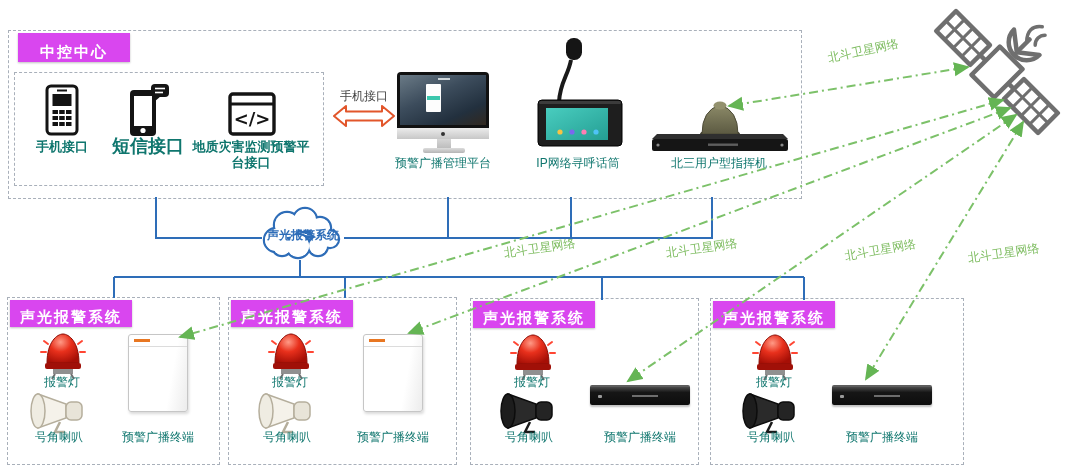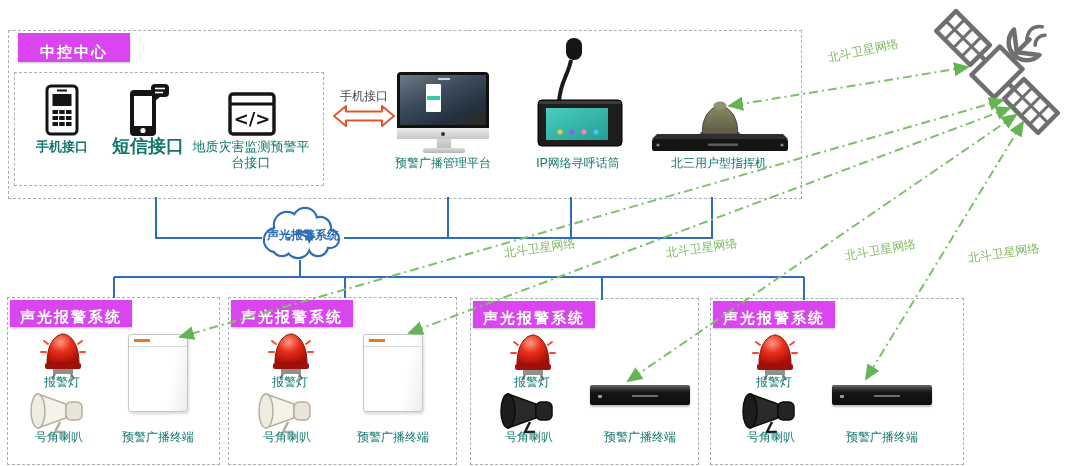--- a/index.html
+++ b/index.html
@@ -103,21 +103,21 @@
   </div>
   <div class="lbl" style="left:104px;top:139px;width:88px;font-size:18px;font-weight:bold;">短信接口</div>
 
   <div class="dev" style="left:228px;top:92px;">
     <svg width="48" height="44" viewBox="0 0 48 44">
       <rect x="2" y="2" width="44" height="40" rx="3" fill="#fff" stroke="#141414" stroke-width="3.4"></rect>
       <line x1="2" y1="12" x2="46" y2="12" stroke="#141414" stroke-width="3"></line>
       <text x="24" y="33" text-anchor="middle" font-size="18" font-weight="bold" fill="#141414" font-family="'DejaVu Sans',sans-serif">&lt;/&gt;</text>
     </svg>
   </div>
-  <div class="lbl" style="left:192px;top:139px;width:118px;font-size:13px;font-weight:normal;line-height:16px;">地质灾害监测预警平台接口</div>
+  <div class="lbl" style="left:192px;top:139px;width:118px;font-size:13px;font-weight:bold;line-height:16px;">地质灾害监测预警平台接口</div>
 
   <div class="lbl" style="left:334px;top:89px;width:60px;color:#444;">手机接口</div>
   <div class="dev" style="left:333px;top:105px;">
     <svg width="62" height="22" viewBox="0 0 62 22">
       <path d="M13,1 L1,11 L13,21 L13,15.5 L49,15.5 L49,21 L61,11 L49,1 L49,6.5 L13,6.5 Z" fill="#fff" stroke="#e2562b" stroke-width="2" stroke-linejoin="round"></path>
     </svg>
   </div>
 
   <div class="imac" style="left:397px;top:72px;">
     <div class="screen">

